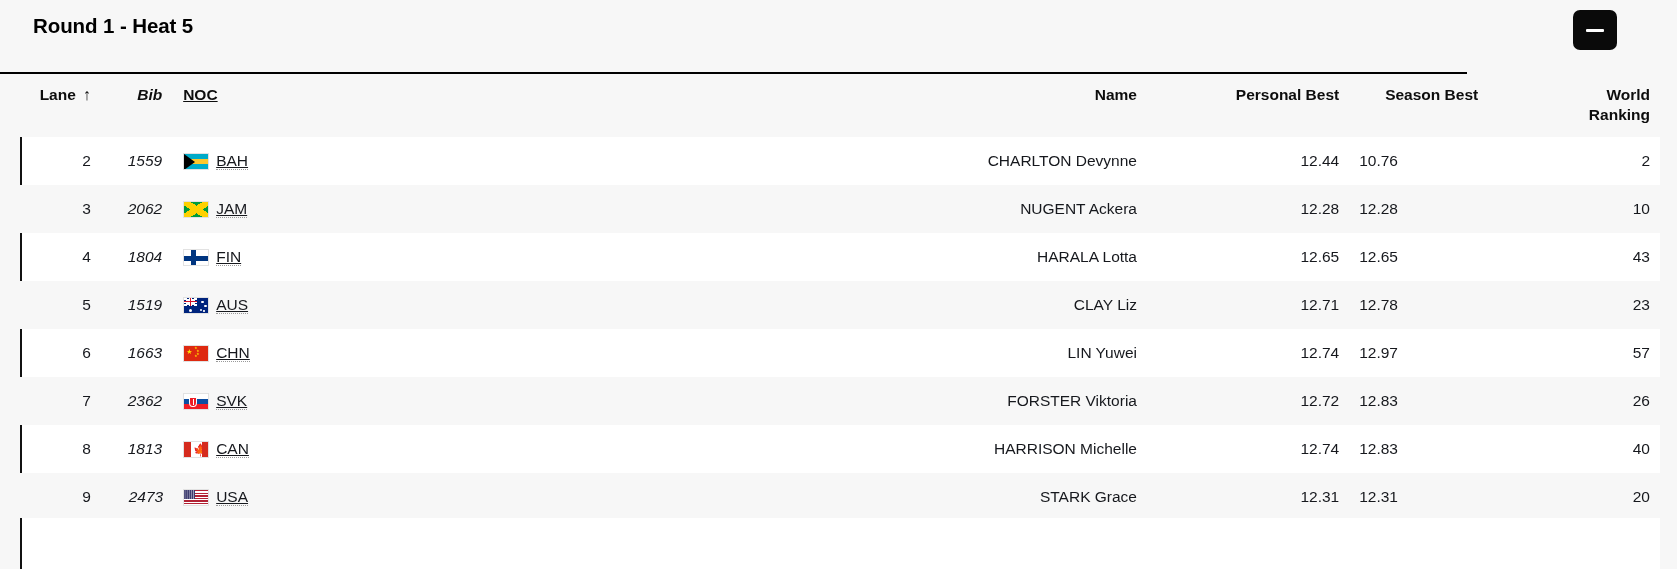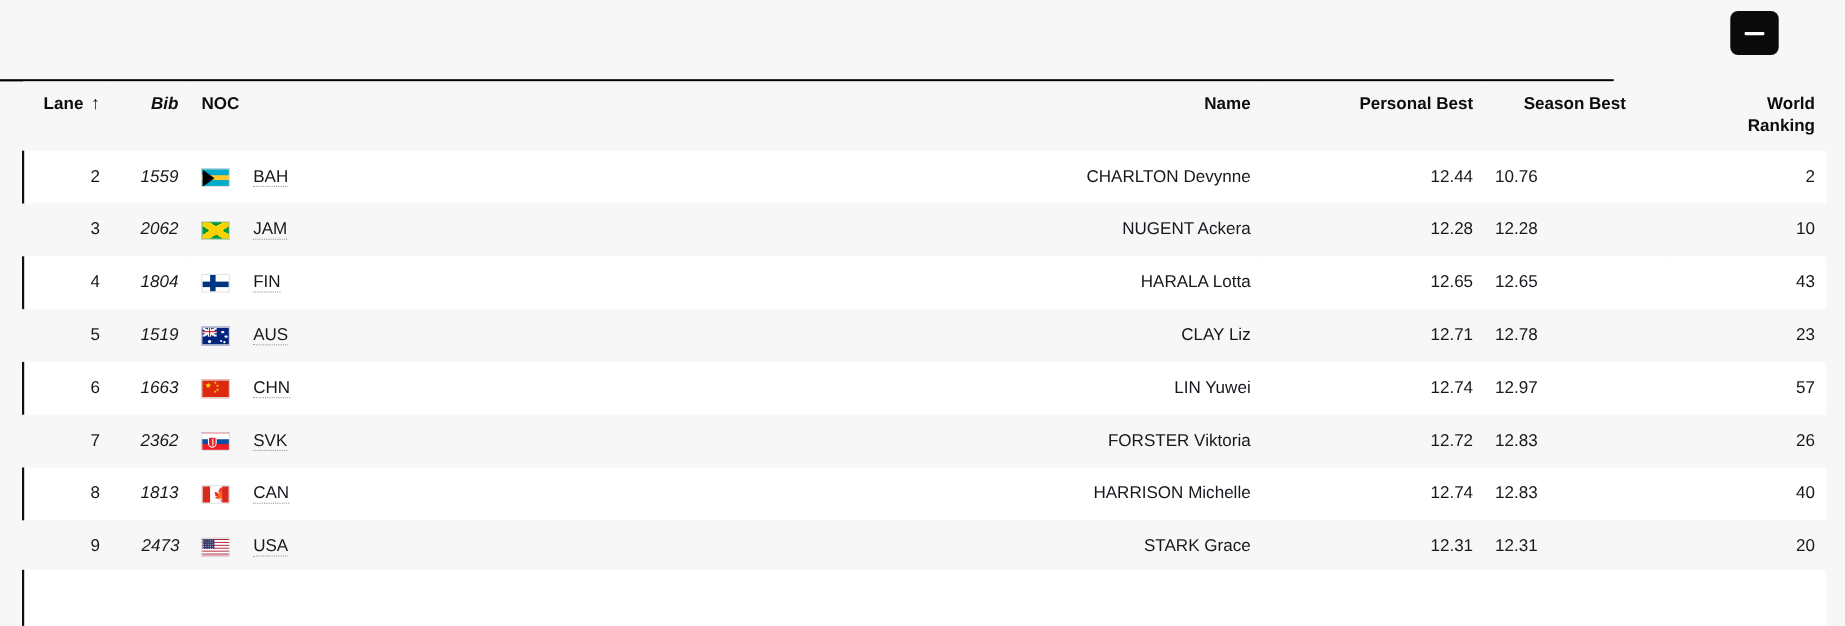--- a/index.html
+++ b/index.html
@@ -83,21 +83,21 @@
   col.c-lane { width: 75px; }
   col.c-bib  { width: 68px; }
   col.c-noc  { width: 100px; }
   col.c-name { width: 815px; }
   col.c-pb   { width: 190px; }
   col.c-sb   { width: 155px; }
   col.c-wr   { width: 137px; }
 
   th.lane, td.lane { text-align: right; }
   th.bib,  td.bib  { text-align: right; font-style: italic; }
-  th.noc,  td.noc  { text-align: left; padding-left: 16px; }
+  th.noc,  td.noc  { text-align: left; padding-left: 16px; text-decoration: underline; }
   th.name, td.name { text-align: right; padding-left: 27px; }
   th.pb,   td.pb   { text-align: right; }
   th.sb,   td.sb   { }
   th.wr,   td.wr   { text-align: right; padding-right: 12px; }
 
   th.lane { padding-right: 8px; }
   th.bib  { padding-right: 4px; }
 
   .sort-arrow {
     display: inline-block;
@@ -124,21 +124,21 @@
   tr.row-white td.wr { border-right: none; }
   tr.row-white td.lane {
     border-left: 2px solid #111111;
   }
   tr.row-alt td.lane { border-left: 2px solid transparent; }
 
   td.lane { padding-right: 8px; }
   td.bib  { padding-right: 4px; }
 
   
-  .noc-inner { display: flex; align-items: center; gap: 21px; }
+  .noc-inner { display: flex; align-items: center; gap: 7px; }
   .flag {
     width: 26px; height: 17px;
     flex: 0 0 26px;
     border: 1px solid #e2e2e2;
     position: relative;
     overflow: hidden;
     display: block;
   }
   .noc-code {
     border-bottom: 1px dotted #9a9a9a;
@@ -218,20 +218,21 @@
     background:#ffffff;
     border-left: 2px solid #111111;
   }
 </style>
 </head>
 <body>
 
 <div id="root">
 
   <div class="titlebar">
+    <div class="heat-title">Round 1 - Heat 5</div>
     <button class="collapse-btn">
       <span class="minus"></span>
     </button>
   </div>
 
   <div class="table-wrap">
     <table class="results">
       <colgroup>
         <col class="c-lane">
           <col class="c-bib">

